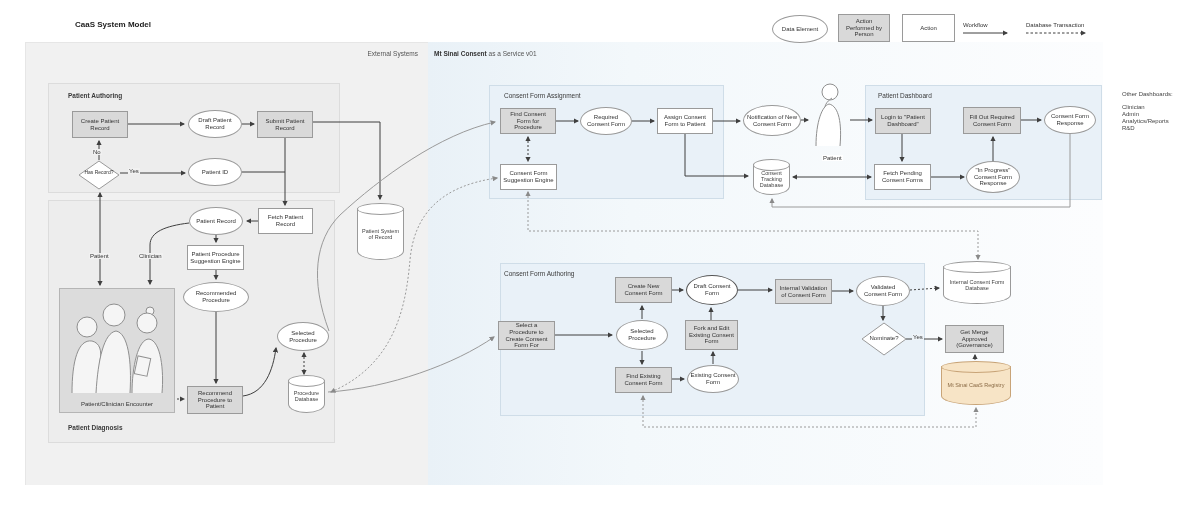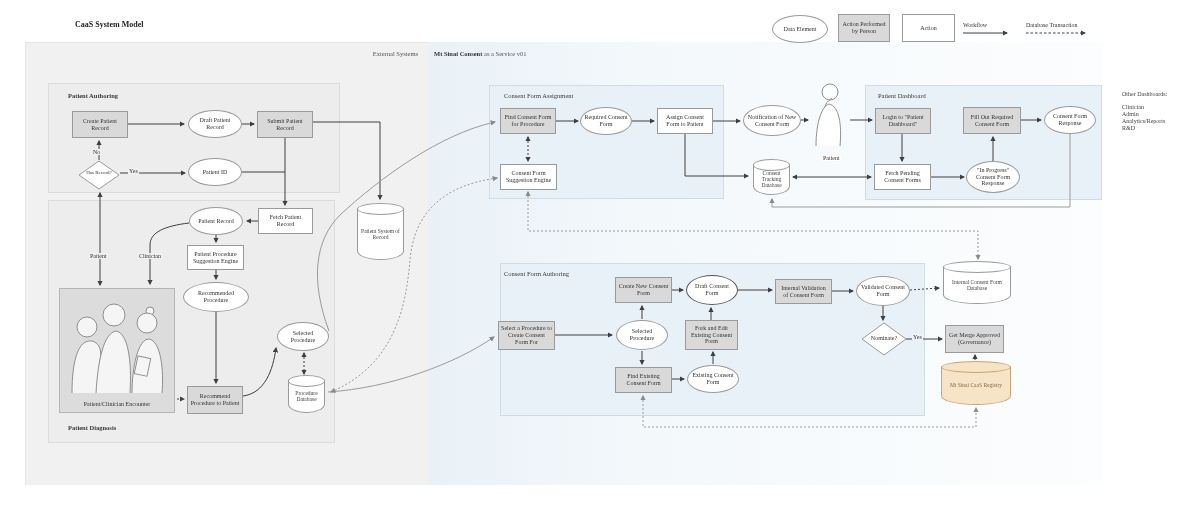--- a/index.html
+++ b/index.html
@@ -1,17 +1,17 @@
 <!DOCTYPE html>
 <html><head>
 <meta charset="utf-8">
 <style>
   html,body{margin:0;padding:0;background:#ffffff;}
   #stage{position:relative;width:1200px;height:485px;overflow:hidden;background:#ffffff;
-         font-family:Liberation Serif, serif;color:#333;}
+         font-family:Liberation Sans, sans-serif;color:#333;}
   .abs{position:absolute;}
   
   .region{position:absolute;z-index:0;}
   .region-ext{background:#f1f1f1;border:1px solid #e6e6e6;}
   .region-mts{background:linear-gradient(90deg,#e9f1f7 0%,#f3f8fb 30%,#fcfdfe 100%);}
   .section{position:absolute;z-index:0;}
   .section-gray{background:#ededed;border:1px solid #dcdcdc;}
   .section-blue{background:#e9f1f8;border:1px solid #cfdde8;}
   .section-label{position:absolute;font-size:6.5px;font-weight:bold;color:#3a3a3a;white-space:nowrap;z-index:2;}
   .region-label{position:absolute;font-size:6.5px;color:#555;white-space:nowrap;z-index:2;}

